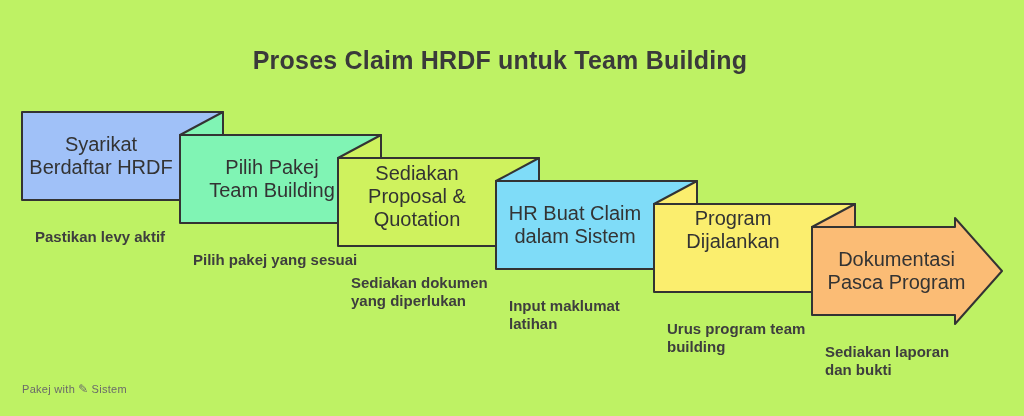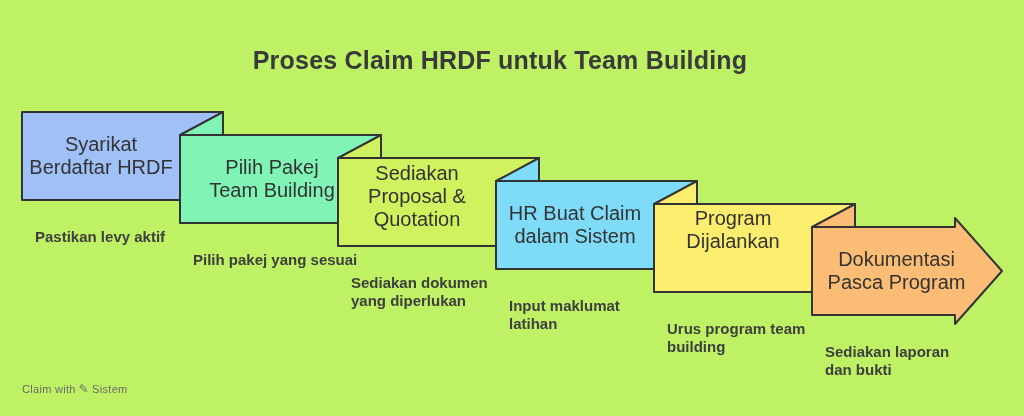--- a/index.html
+++ b/index.html
@@ -85,15 +85,15 @@
       <div class="step-label" style="left: 654px; top: 186px; width: 158px; height: 88px; color: rgb(51, 51, 51);">Program
 Dijalankan</div>
       <div class="step-note" style="left: 667px; top: 320px; width: 185px; color: rgb(62, 62, 62);">Urus program team
 building</div>
       <div class="step-label" style="left: 812px; top: 227px; width: 143px; height: 88px; color: rgb(51, 51, 51); margin-left: 13px;">Dokumentasi
 Pasca Program</div>
       <div class="step-note" style="left: 825px; top: 343px; width: 185px; color: rgb(62, 62, 62);">Sediakan laporan
 dan bukti</div>
     </div>
   <div class="napkin-credit" style="color: rgb(106, 106, 106);">
-    <span>Claim with</span><span class="pen">✎</span><span>Sistem</span>
+    <span>Pakej with</span><span class="pen">✎</span><span>Sistem</span>
   </div>
 </div>
 
 </body></html>

